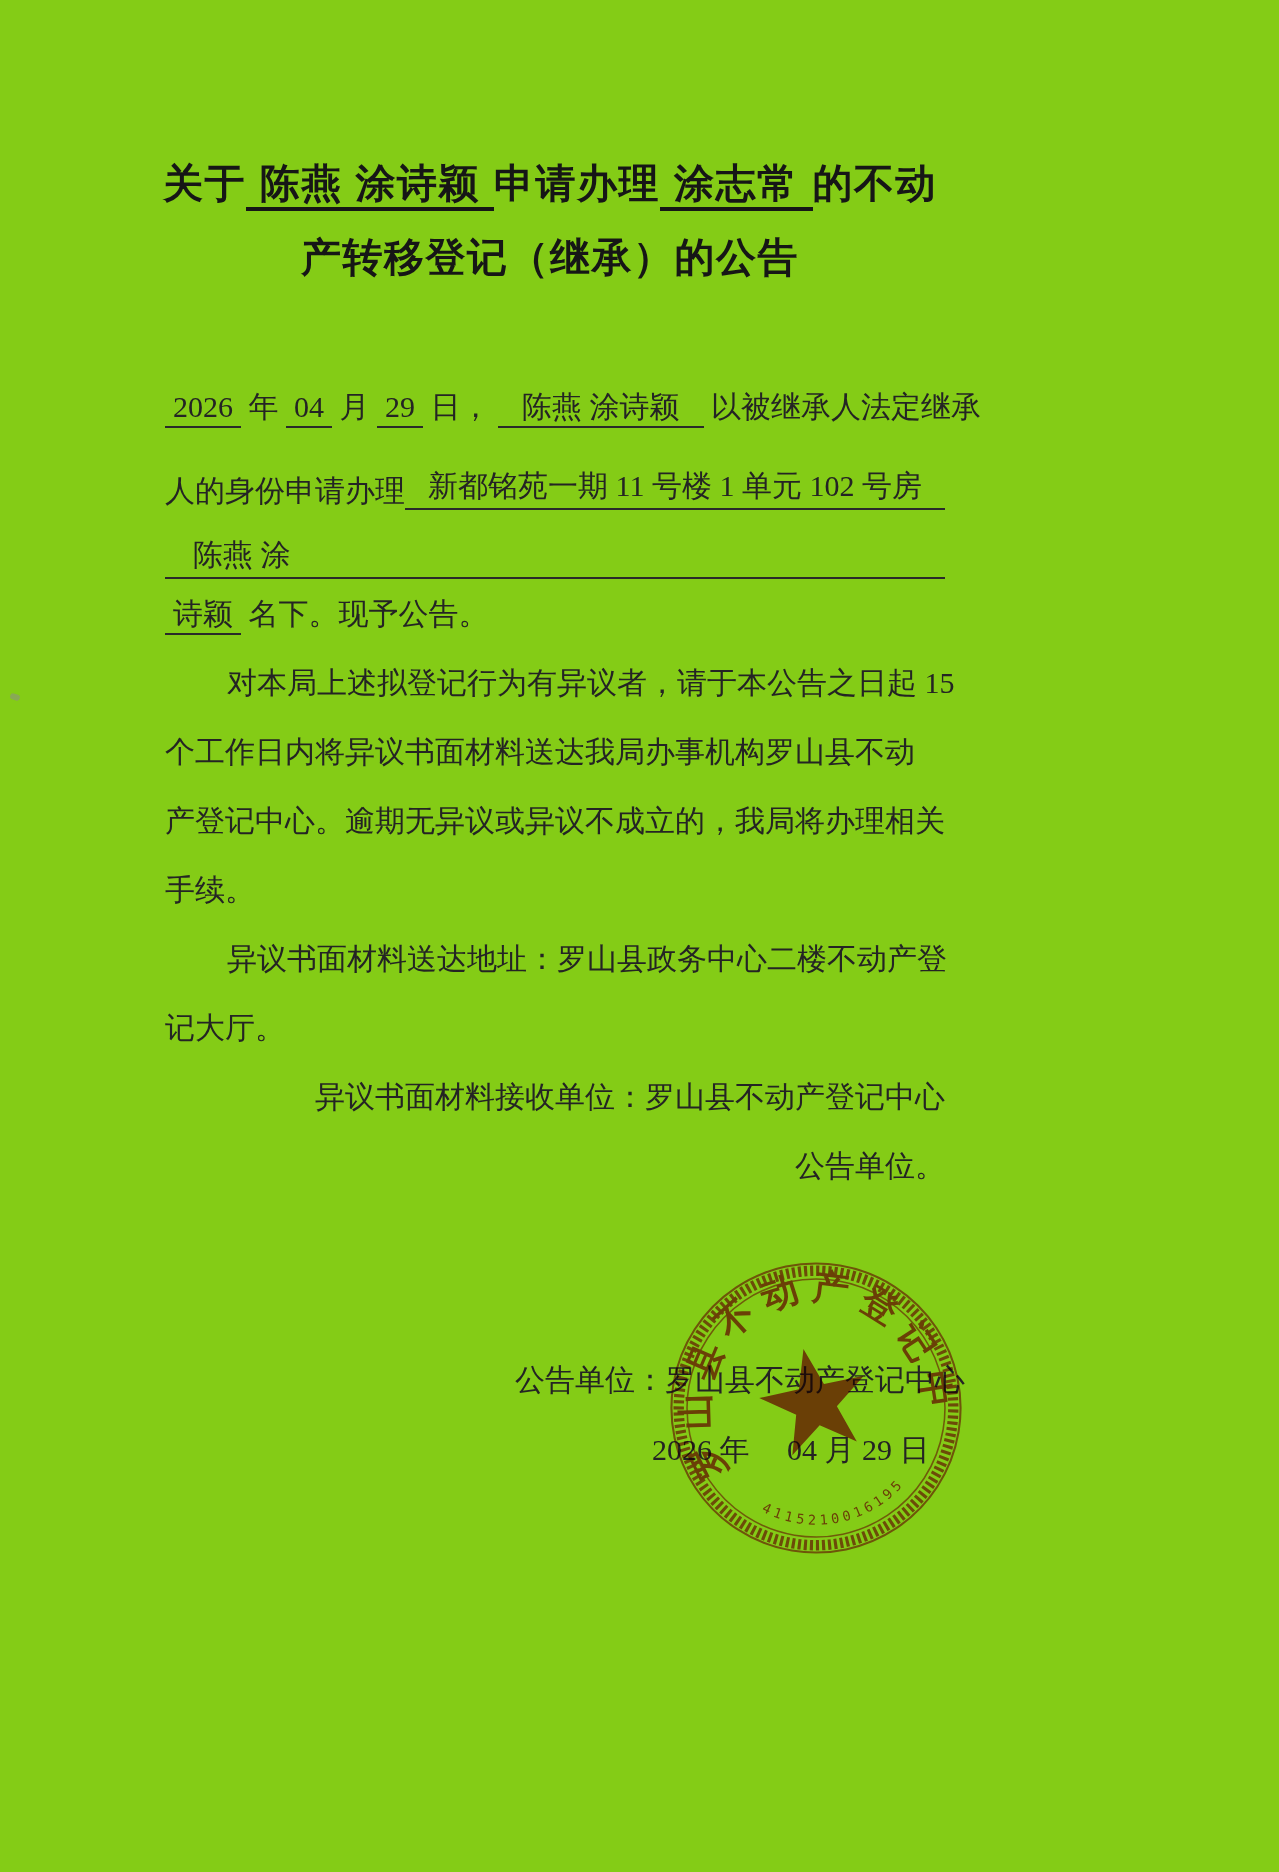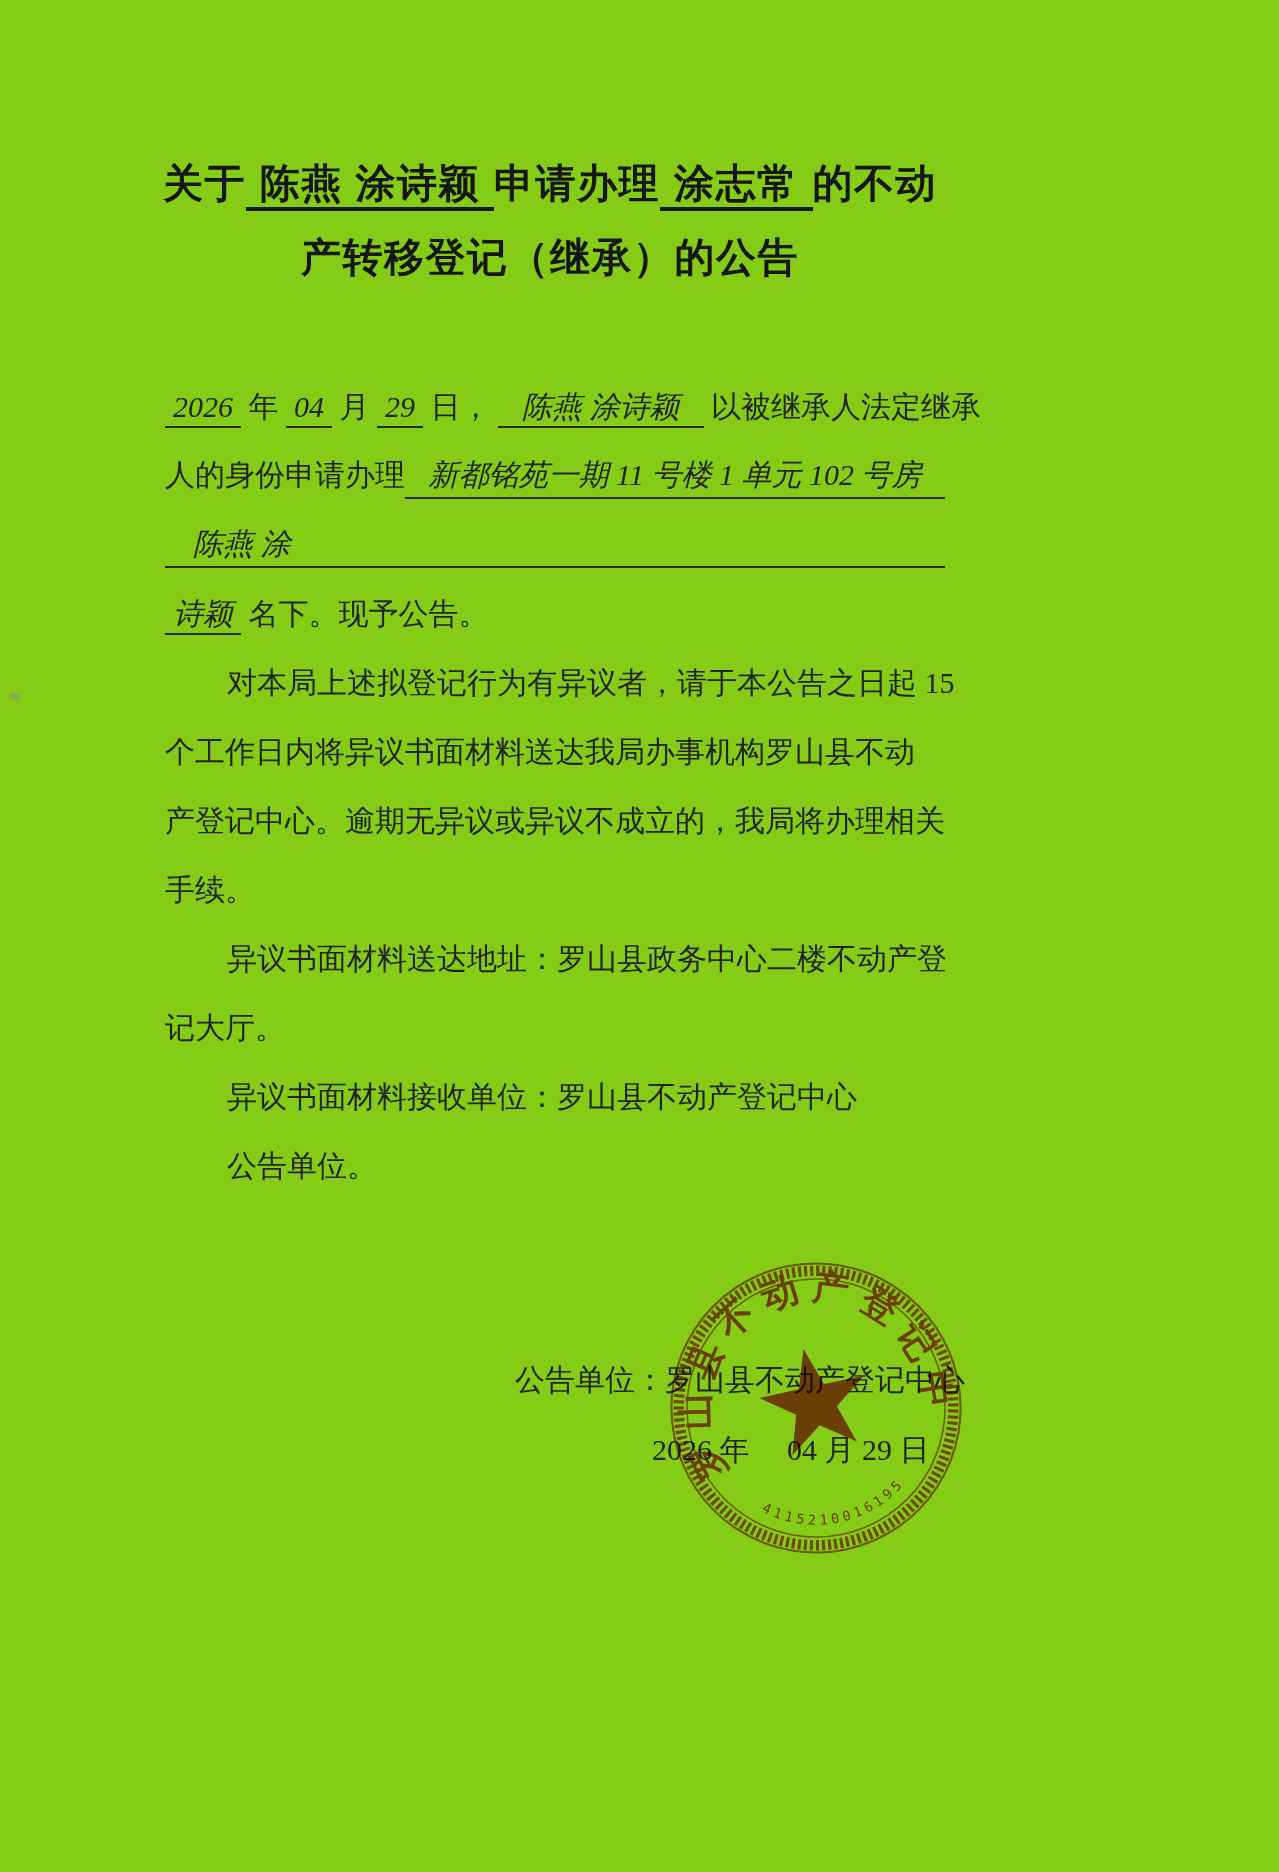--- a/index.html
+++ b/index.html
@@ -20,25 +20,25 @@
     color:#161616;
   }
   .t-line{line-height:74px;text-align:center;white-space:pre;}
   .title .u{border-bottom:4px solid #161616;padding:0 14px 2px 14px;}
   
   .body-block{
     position:absolute;left:165px;top:372px;width:780px;
     font-size:30px;color:#242424;
   }
   .line{height:69px;line-height:69px;white-space:pre;}
-  .line .u{border-bottom:2px solid #2a2a2a;padding-bottom:3px;font-style:italic;}
+  .line .u{border-bottom:2px solid #2a2a2a;padding-bottom:3px;}
   .pad-s{padding-left:8px;padding-right:8px;}
   .pad-m{padding-left:24px;padding-right:24px;}
-  .indent{padding-left:62px;}
-  .line.flex{display:flex;align-items:flex-start;padding-top:14px;height:55px;}
+  .indent{padding-left:62px;text-align:right;}
+  .line.flex{display:flex;align-items:flex-end;padding-top:14px;height:55px;}
   .line.flex span{line-height:1.3;}
   .fill{flex:1 1 auto;}
   .fill.center{text-align:center;}
   .fill.left{padding-left:28px;}
   
   .sig-issuer{position:absolute;left:515px;top:1358px;font-size:30px;line-height:44px;white-space:pre;color:#242424;}
   .sig-date{position:absolute;left:652px;top:1428px;font-size:30px;line-height:44px;white-space:pre;color:#242424;}
   
   .seal{
     position:absolute;left:660px;top:1252px;width:312px;height:312px;

